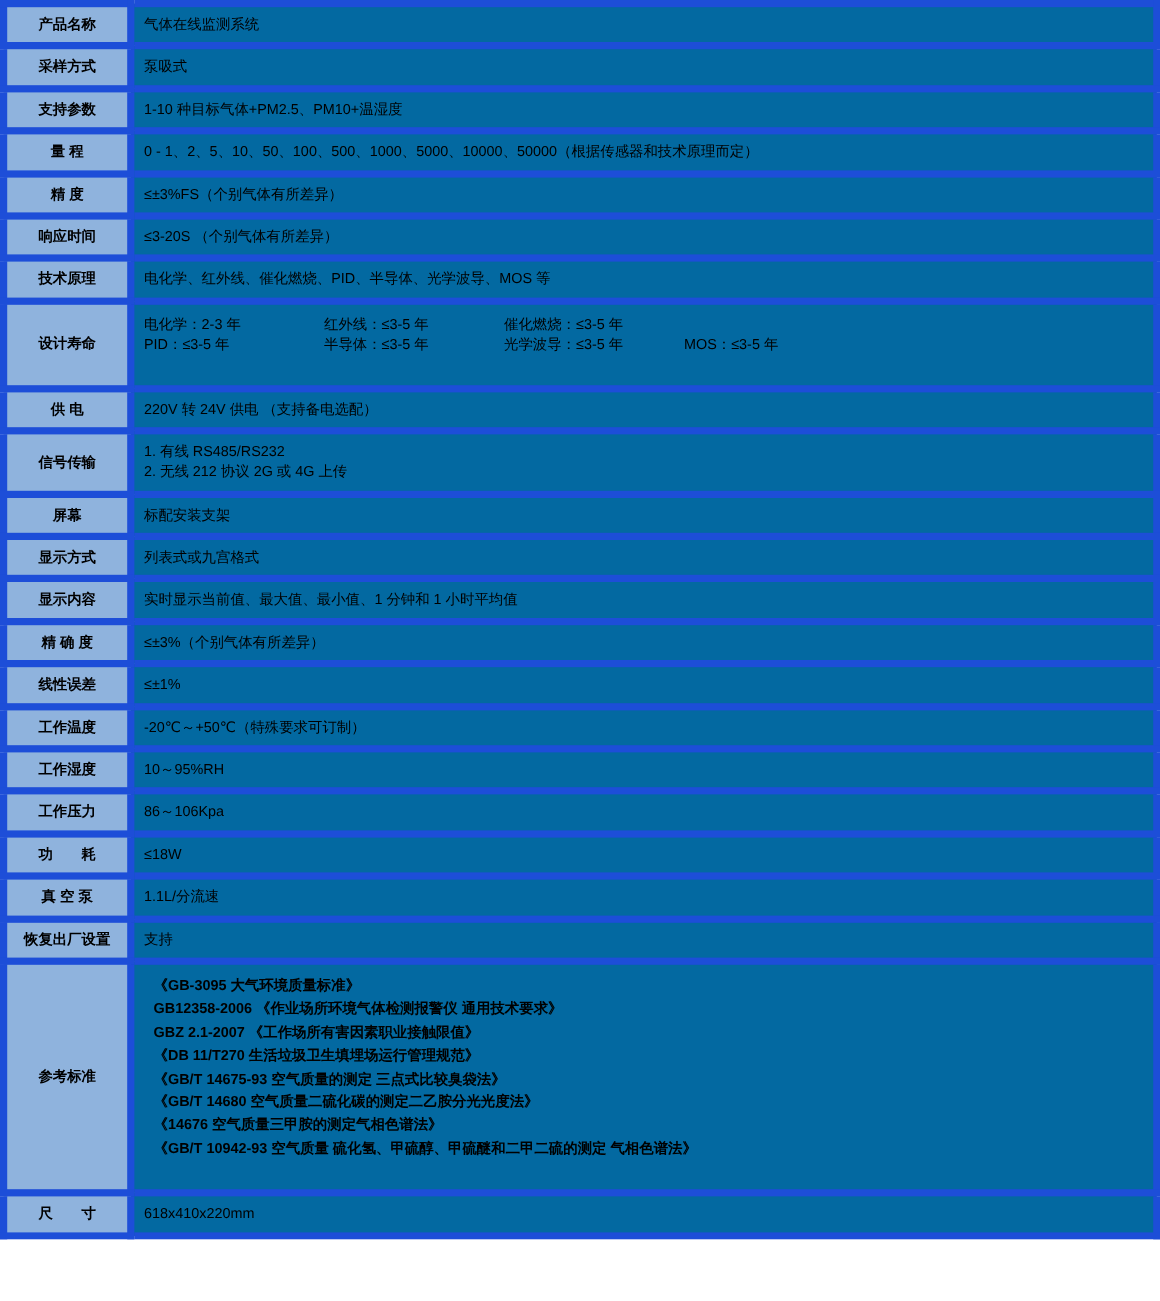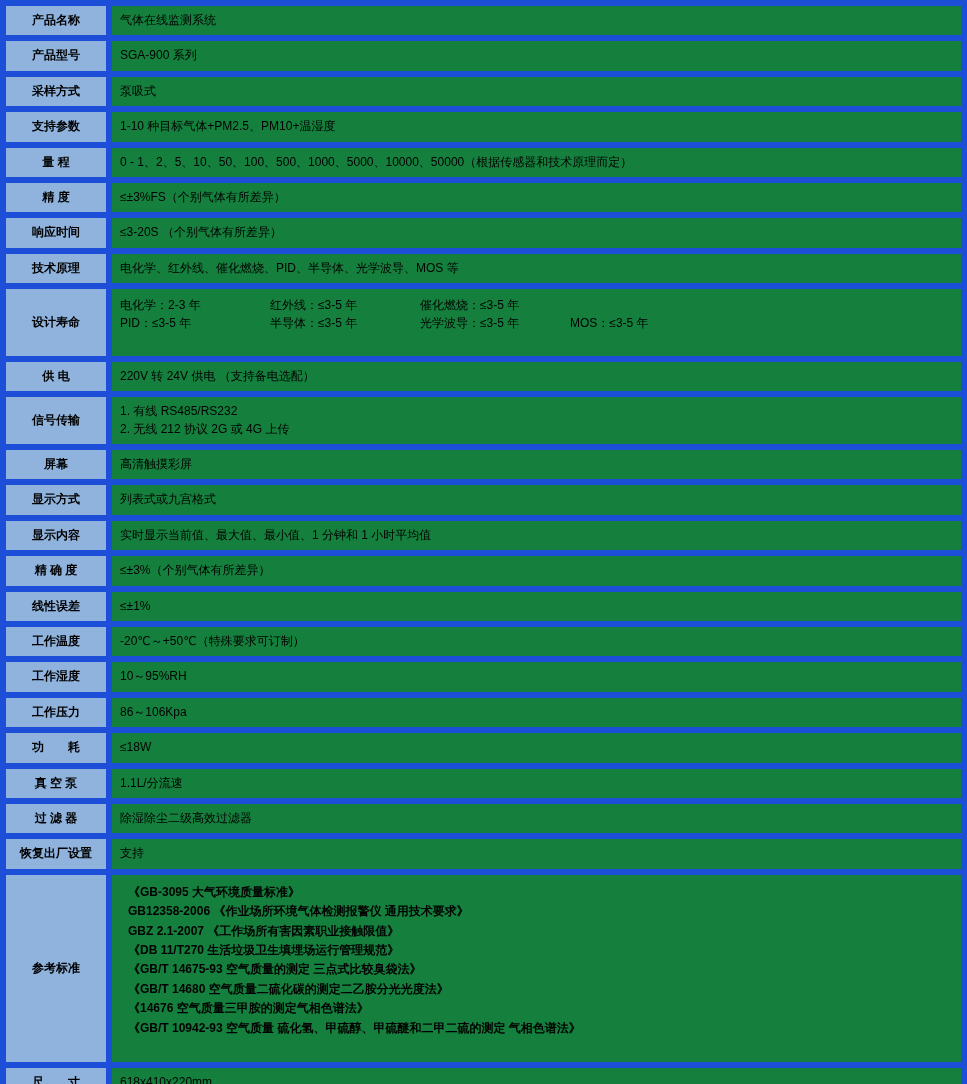--- a/index.html
+++ b/index.html
@@ -27,21 +27,21 @@
     width: 96px;
     background: #8fb3dd;
     color: #000000;
     font-weight: bold;
     text-align: center;
     padding: 6px 2px;
     letter-spacing: 0px;
     font-size: 12.5px;
   }
   td.value {
-    background: #15803d;
+    background: #0369a1;
     padding: 6px 8px;
     text-align: left;
   }
   .multiline {
     white-space: pre-line;
   }
   .lifespan-grid {
     display: block;
   }
   .lifespan-row {
@@ -70,24 +70,20 @@
 <body>
 
 <table class="spec">
   <tbody>
 
     <tr>
       <td class="label">产品名称</td>
       <td class="value">气体在线监测系统</td>
     </tr>
 
-    <tr>
-      <td class="label">产品型号</td>
-      <td class="value">SGA-900 系列</td>
-    </tr>
 
     <tr>
       <td class="label">采样方式</td>
       <td class="value">泵吸式</td>
     </tr>
 
     <tr>
       <td class="label">支持参数</td>
       <td class="value">1-10 种目标气体+PM2.5、PM10+温湿度</td>
     </tr>
@@ -138,21 +134,21 @@
     </tr>
 
     <tr>
       <td class="label">信号传输</td>
       <td class="value multiline">1. 有线 RS485/RS232
 2. 无线 212 协议 2G 或 4G 上传</td>
     </tr>
 
     <tr>
       <td class="label">屏幕</td>
-      <td class="value">高清触摸彩屏</td>
+      <td class="value">标配安装支架</td>
     </tr>
 
     <tr>
       <td class="label">显示方式</td>
       <td class="value">列表式或九宫格式</td>
     </tr>
 
     <tr>
       <td class="label">显示内容</td>
       <td class="value">实时显示当前值、最大值、最小值、1 分钟和 1 小时平均值</td>
@@ -187,24 +183,20 @@
     <tr>
       <td class="label">功　　耗</td>
       <td class="value">≤18W</td>
     </tr>
 
     <tr>
       <td class="label">真 空 泵</td>
       <td class="value">1.1L/分流速</td>
     </tr>
 
-    <tr>
-      <td class="label">过 滤 器</td>
-      <td class="value">除湿除尘二级高效过滤器</td>
-    </tr>
 
 
     <tr>
       <td class="label">恢复出厂设置</td>
       <td class="value">支持</td>
     </tr>
 
 
     <tr>
       <td class="label tall">参考标准</td>

